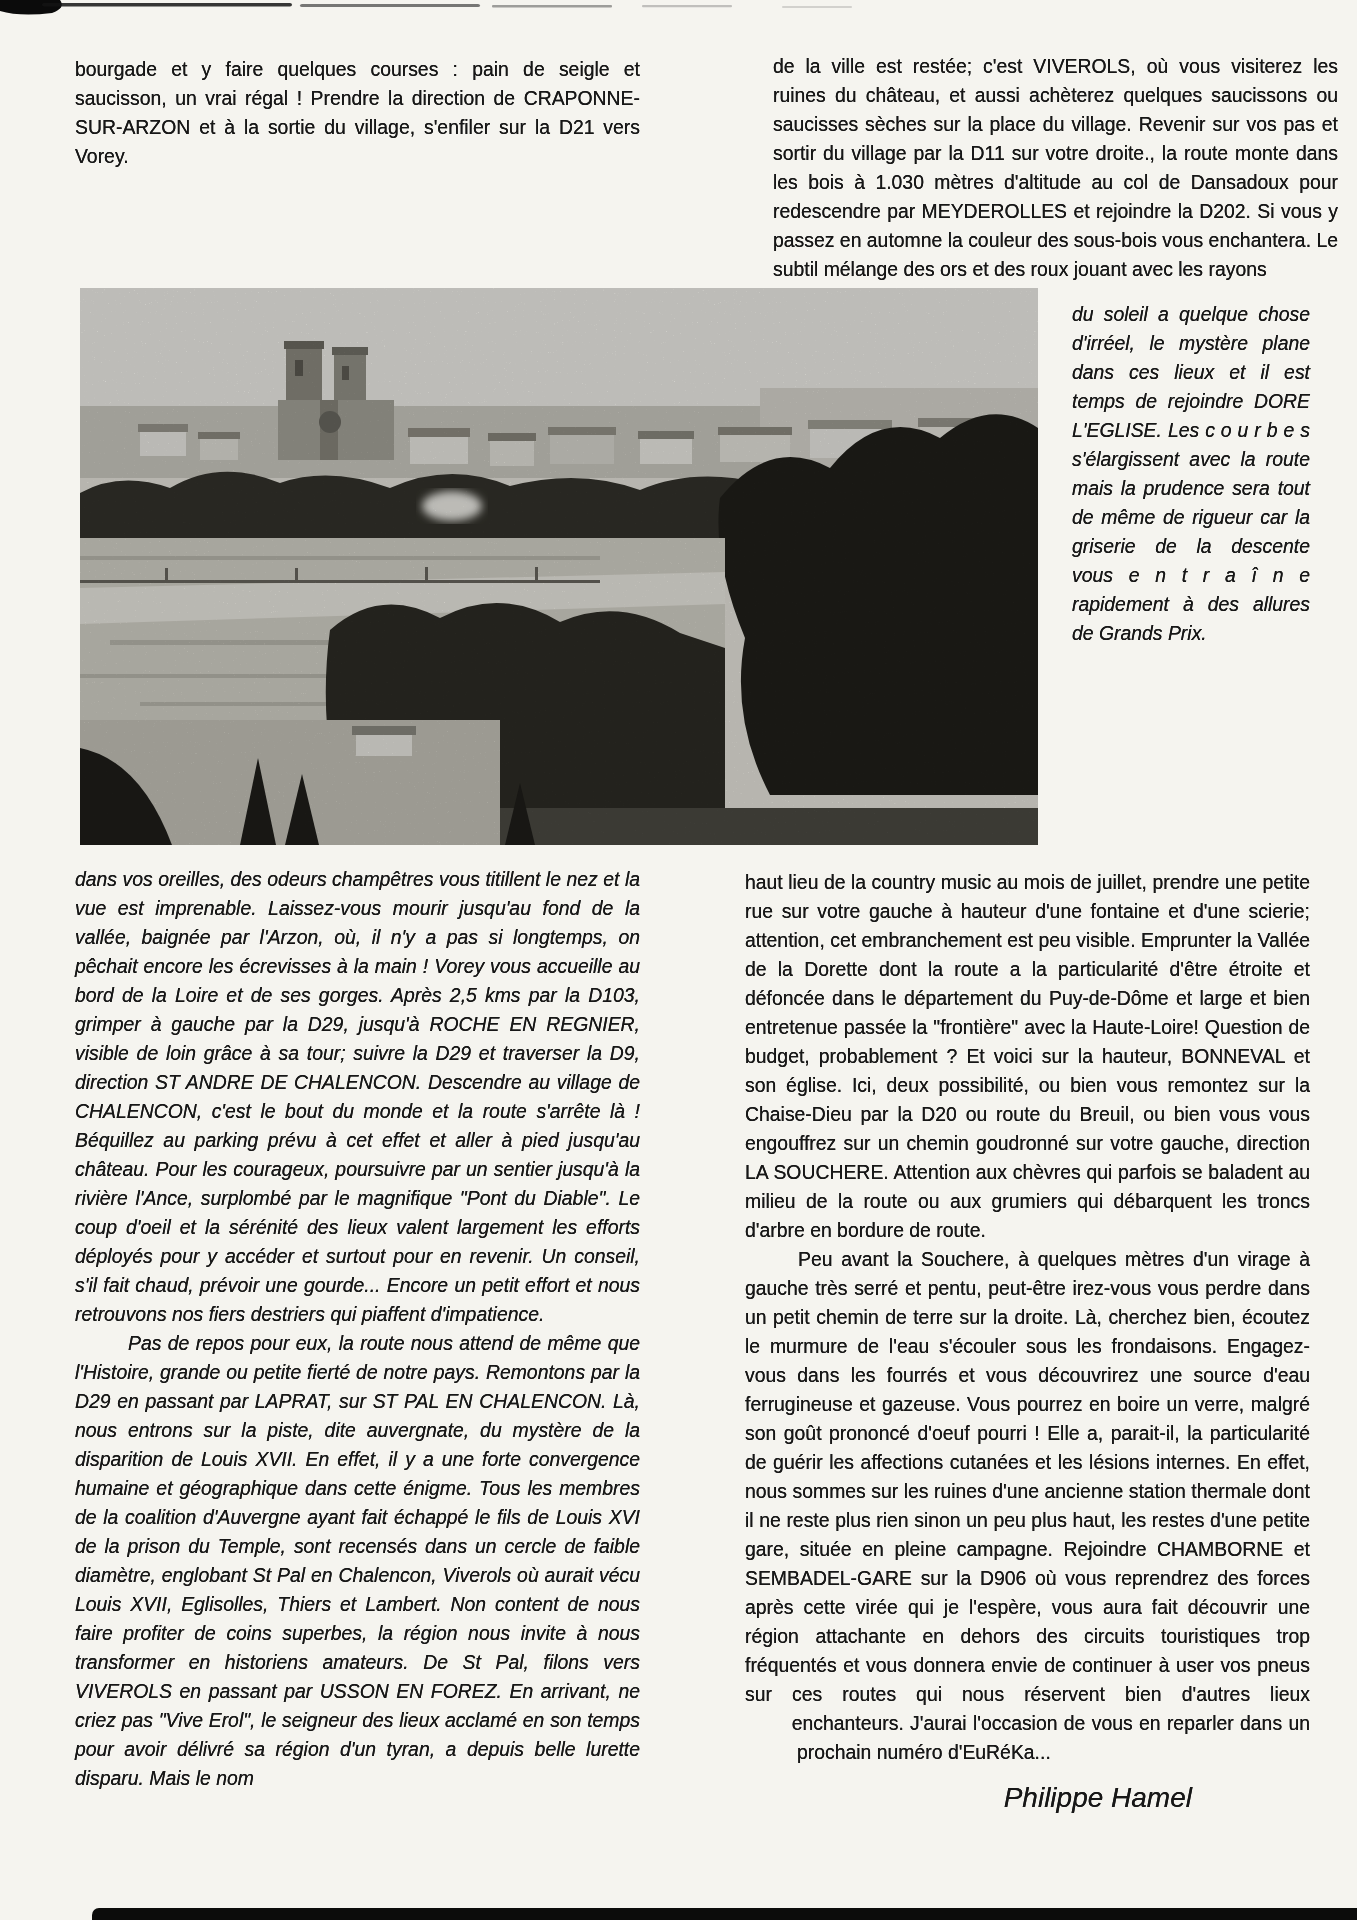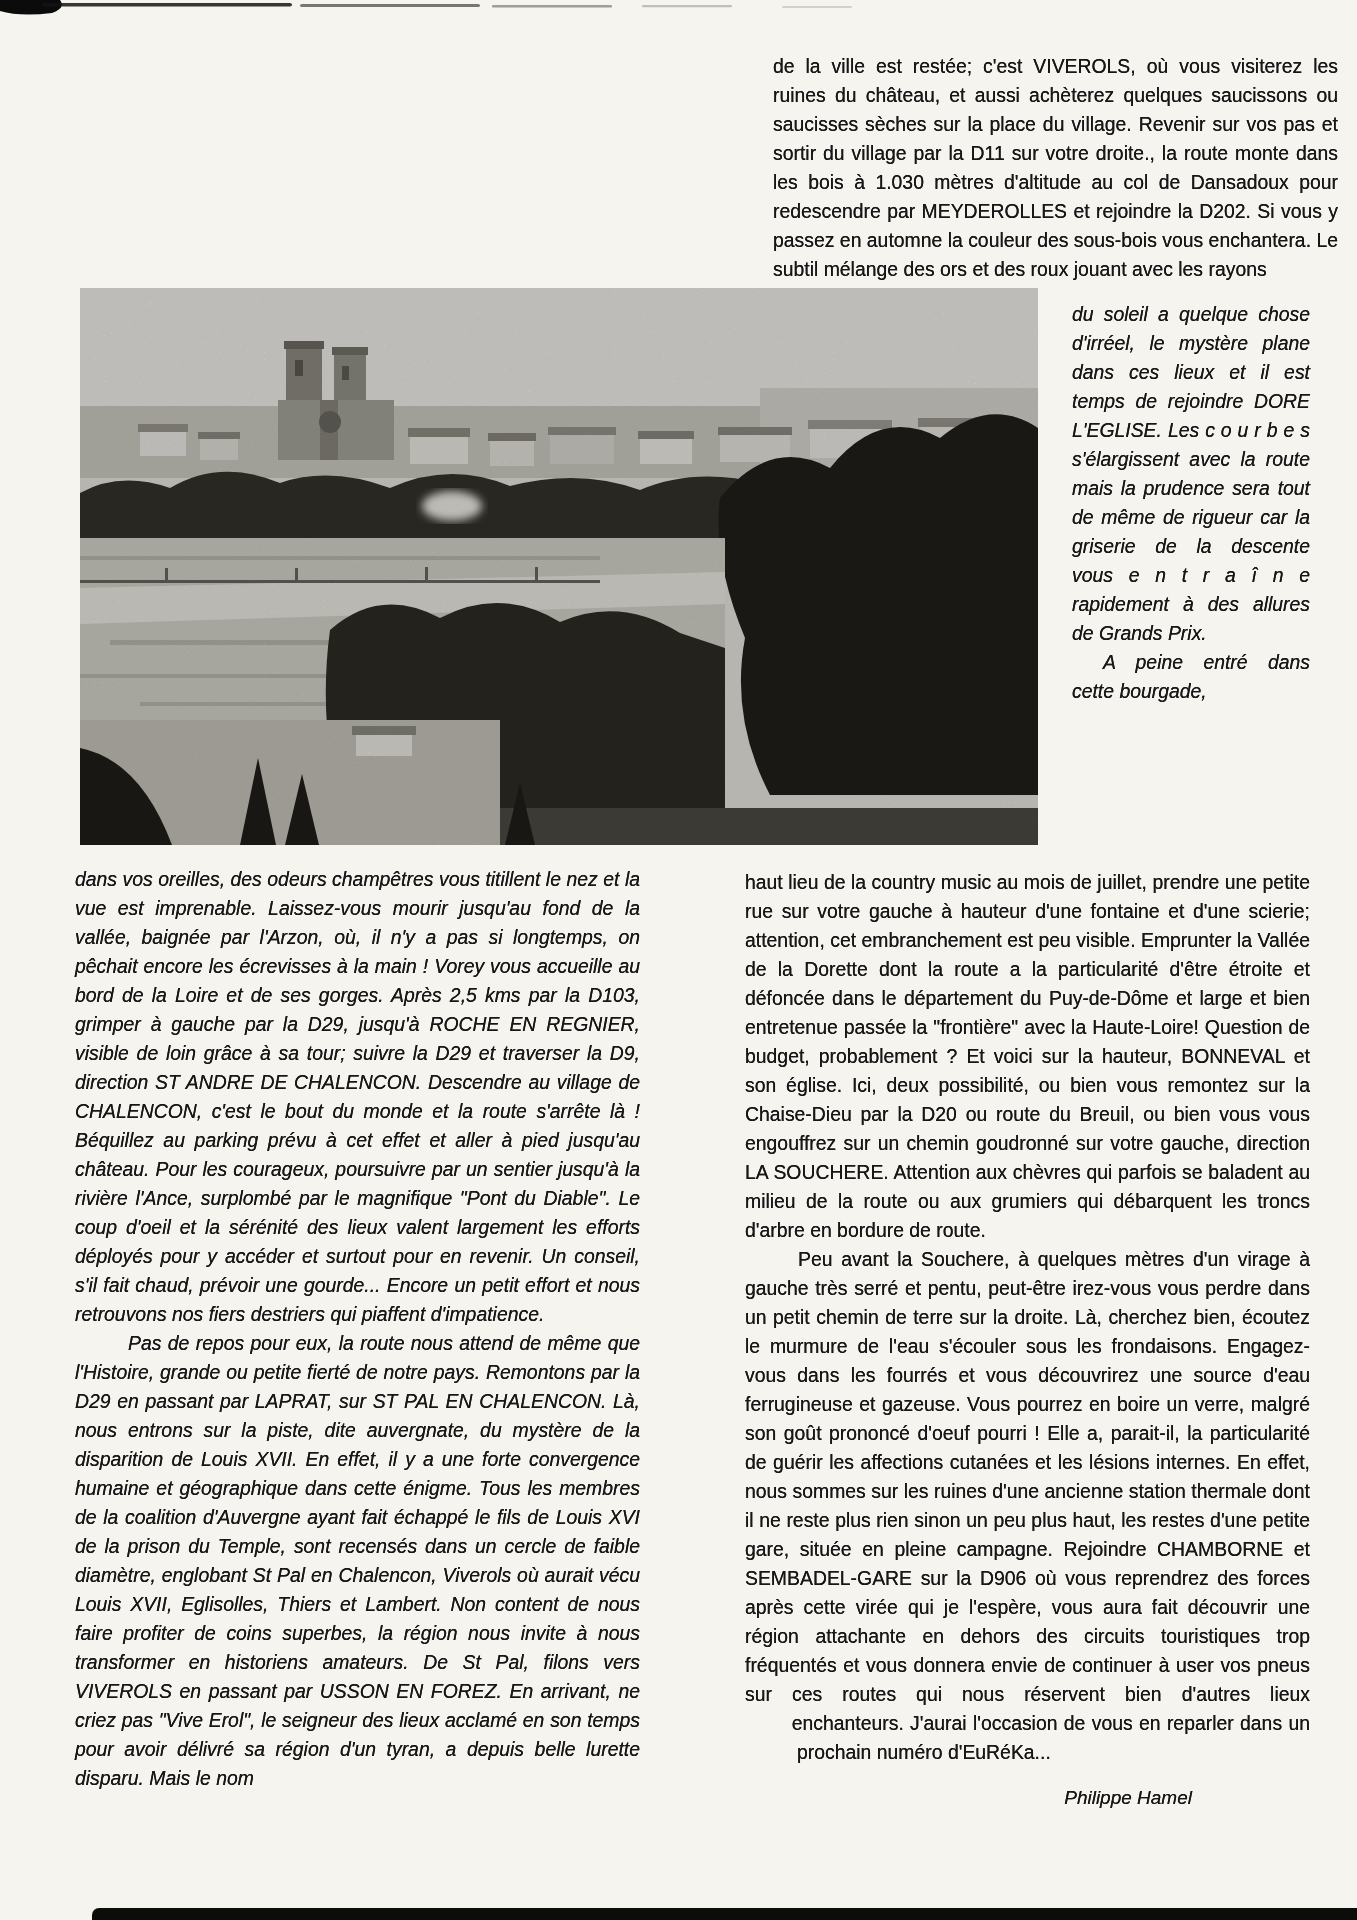--- a/index.html
+++ b/index.html
@@ -18,21 +18,21 @@
   .gap{margin-top:27px;}
   .ind{text-indent:53px;}
   .ind-sm{text-indent:31px;}
   #left-top{left:75px;top:55px;}
   #right-top{left:745px;top:52px;margin-left:28px;}
   #sidebar{left:1072px;top:300px;width:238px;font-style:italic;}
   #left-bottom{left:75px;top:865px;font-style:italic;}
   #right-bottom{left:745px;top:868px;}
   .byline{
     margin-top:16px !important;padding-right:118px;
-    text-align:right;font-style:italic;font-size:19px;
+    text-align:right;font-style:italic;font-size:28px;
   }
   #photo{
     position:absolute;left:80px;top:288px;width:958px;height:557px;
   }
   #photo svg{display:block;width:100%;height:100%;}
   #badge{
     position:absolute;left:645px;top:1773px;width:127px;height:127px;
   }
   #badge svg{display:block;width:100%;height:100%;}
   #top-artifact{position:absolute;left:0;top:0;width:940px;height:18px;}
@@ -56,20 +56,21 @@
     <path d="M0,0 L60,0 Q66,8 52,13 Q20,17 0,11 Z" fill="#0b0b0b"></path>
     <rect x="42" y="3" width="250" height="3.6" rx="2" fill="#141414" opacity="0.85"></rect>
     <rect x="300" y="4" width="180" height="3" rx="2" fill="#222" opacity="0.6"></rect>
     <rect x="492" y="5" width="120" height="2.6" rx="1" fill="#333" opacity="0.45"></rect>
     <rect x="642" y="5" width="90" height="2.2" rx="1" fill="#444" opacity="0.3"></rect>
     <rect x="782" y="6" width="70" height="2" rx="1" fill="#555" opacity="0.22"></rect>
   </svg>
   <div id="bottom-artifact"></div>
 
   <div class="textblock" id="left-top">
+    <p>bourgade et y faire quelques courses : pain de seigle et saucisson, un vrai régal ! Prendre la direction de CRAPONNE-SUR-ARZON et à la sortie du village, s'enfiler sur la D21 vers Vorey.</p>
   </div>
 
   <div class="textblock" id="right-top">
     <p>de la ville est restée; c'est VIVEROLS, où vous visiterez les ruines du château, et aussi achèterez quelques saucissons ou saucisses sèches sur la place du village. Revenir sur vos pas et sortir du village par la D11 sur votre droite., la route monte dans les bois à 1.030 mètres d'altitude au col de Dansadoux pour redescendre par MEYDEROLLES et rejoindre la D202. Si vous y passez en automne la couleur des sous-bois vous enchantera. Le subtil mélange des ors et des roux jouant avec les rayons</p>
   </div>
 
   <div id="photo">
     <svg viewBox="0 0 958 557" preserveAspectRatio="none">
       <defs>
         <filter id="grainF" x="0" y="0" width="100%" height="100%">
@@ -152,21 +153,20 @@
         <path d="M425,557 L440,495 L455,557 Z"></path>
         <path d="M0,460 Q60,472 92,557 L0,557 Z"></path>
       </g>
 
       <rect width="958" height="557" filter="url(#grainF)" opacity="0.22"></rect>
     </svg>
   </div>
 
   <div class="textblock" id="sidebar">
     <p>du soleil a quelque chose d'irréel, le mystère plane dans ces lieux et il est temps de rejoindre DORE L'EGLISE. Les c o u r b e s s'élargissent avec la route mais la prudence sera tout de même de rigueur car la griserie de la descente vous e n t r a î n e rapidement à des allures de Grands Prix.</p>
-    <p class="gap ind-sm">A peine entré dans cette bourgade,</p>
   </div>
 
   <div class="textblock" id="left-bottom">
     <p>dans vos oreilles, des odeurs champêtres vous titillent le nez et la vue est imprenable. Laissez-vous mourir jusqu'au fond de la vallée, baignée par l'Arzon, où, il n'y a pas si longtemps, on pêchait encore les écrevisses à la main ! Vorey vous accueille au bord de la Loire et de ses gorges. Après 2,5 kms par la D103, grimper à gauche par la D29, jusqu'à ROCHE EN REGNIER, visible de loin grâce à sa tour; suivre la D29 et traverser la D9, direction ST ANDRE DE CHALENCON. Descendre au village de CHALENCON, c'est le bout du monde et la route s'arrête là ! Béquillez au parking prévu à cet effet et aller à pied jusqu'au château. Pour les courageux, poursuivre par un sentier jusqu'à la rivière l'Ance, surplombé par le magnifique "Pont du Diable". Le coup d'oeil et la sérénité des lieux valent largement les efforts déployés pour y accéder et surtout pour en revenir. Un conseil, s'il fait chaud, prévoir une gourde... Encore un petit effort et nous retrouvons nos fiers destriers qui piaffent d'impatience.</p>
     <p class="gap ind">Pas de repos pour eux, la route nous attend de même que l'Histoire, grande ou petite fierté de notre pays. Remontons par la D29 en passant par LAPRAT, sur ST PAL EN CHALENCON. Là, nous entrons sur la piste, dite auvergnate, du mystère de la disparition de Louis XVII. En effet, il y a une forte convergence  humaine et géographique dans cette énigme. Tous les membres de la coalition d'Auvergne ayant fait échappé le fils de Louis XVI de la prison du Temple, sont recensés dans un cercle de faible diamètre, englobant St Pal en Chalencon, Viverols où aurait vécu Louis XVII, Eglisolles, Thiers et Lambert. Non content de nous faire profiter de coins superbes, la région nous invite à nous transformer en historiens amateurs. De St Pal, filons vers VIVEROLS en passant par USSON EN FOREZ. En arrivant, ne criez pas "Vive Erol", le seigneur des lieux acclamé en son temps pour avoir délivré sa région d'un tyran, a depuis belle lurette disparu. Mais le nom</p>
   </div>
 
   <div class="textblock" id="right-bottom">
     <p>haut lieu de la country music au mois de juillet, prendre une petite rue sur votre gauche à hauteur d'une fontaine et d'une scierie; attention, cet embranchement est peu visible. Emprunter la Vallée de la Dorette dont la route a la particularité d'être étroite et défoncée dans le département du Puy-de-Dôme et large et bien entretenue passée la "frontière" avec la Haute-Loire! Question de budget, probablement ? Et voici sur la hauteur, BONNEVAL et son église. Ici, deux possibilité, ou bien vous remontez sur la Chaise-Dieu par la D20 ou route du Breuil, ou bien vous vous engouffrez sur un chemin goudronné sur votre gauche, direction LA SOUCHERE. Attention aux chèvres qui parfois se baladent au milieu de la route ou aux grumiers qui débarquent les troncs d'arbre en bordure de route.</p>
     <p class="gap ind"><span class="push-float"></span><span class="badge-float"></span><span>Peu avant la Souchere, à quelques mètres d'un virage à gauche très serré et pentu, peut-être irez-vous vous perdre dans un petit chemin de terre sur la droite. Là, cherchez bien, écoutez le murmure de l'eau s'écouler sous les frondaisons. Engagez-vous dans les fourrés et vous découvrirez une source d'eau ferrugineuse et gazeuse. Vous pourrez en boire un verre, malgré son goût prononcé d'oeuf pourri ! Elle a, parait-il, la particularité de guérir les affections cutanées et les lésions internes. En effet, nous sommes sur les ruines d'une ancienne station thermale dont il ne reste plus rien sinon un peu plus haut, les restes d'une petite gare, située en pleine campagne. Rejoindre CHAMBORNE et SEMBADEL-GARE sur la D906 où vous reprendrez des forces après cette virée qui je l'espère, vous aura fait découvrir une région attachante en dehors des circuits touristiques trop fréquentés et vous donnera envie de continuer à user vos pneus sur ces routes qui nous réservent bien d'autres lieux enchanteurs. J'aurai l'occasion de vous en reparler dans un prochain numéro d'EuRéKa...</span></p>

